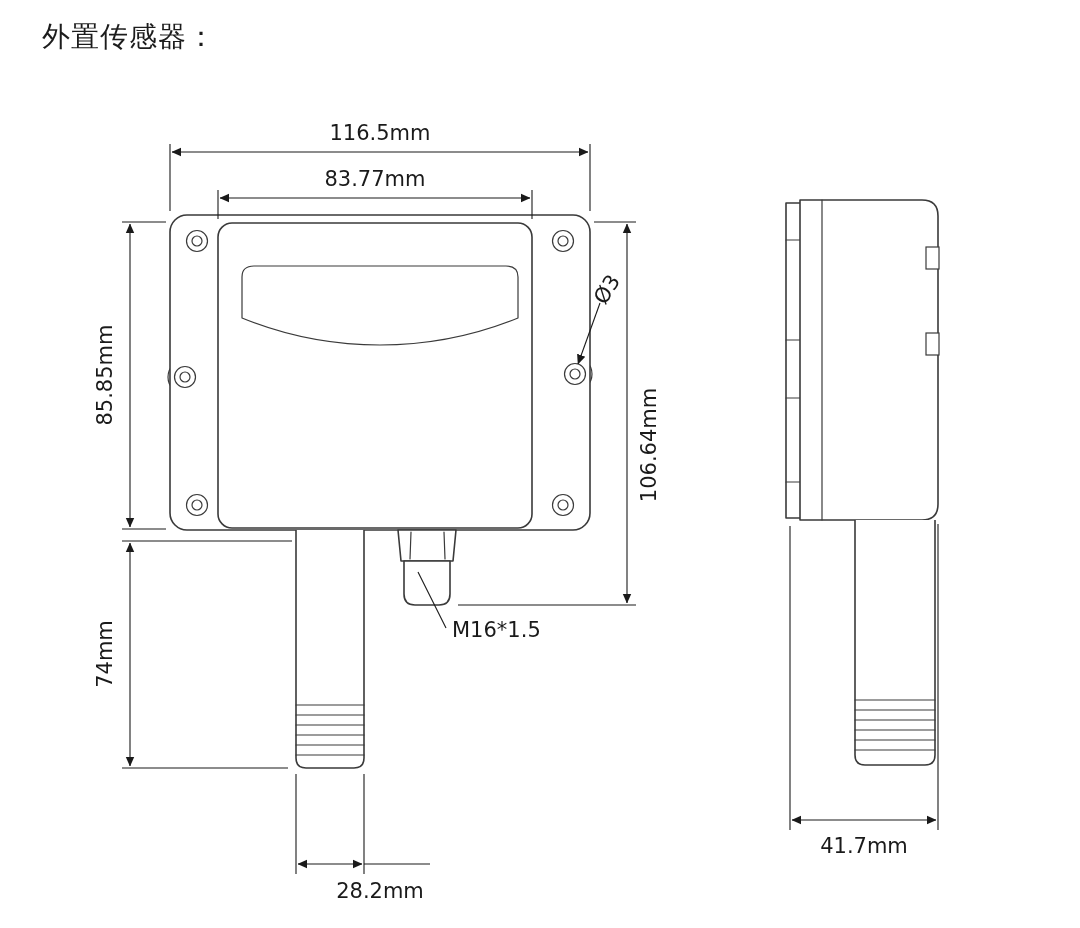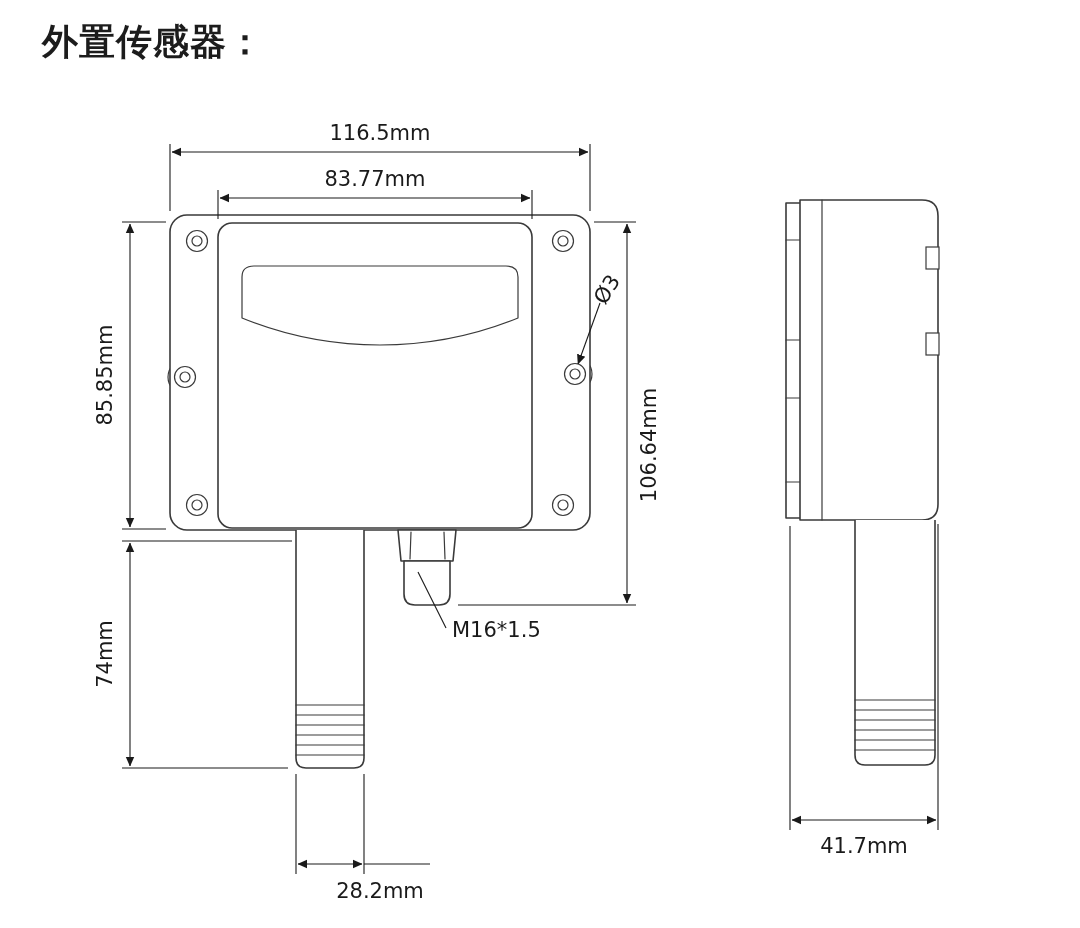--- a/index.html
+++ b/index.html
@@ -12,22 +12,22 @@
     position: relative;
     width: 1080px;
     height: 928px;
     background: #ffffff;
     overflow: hidden;
   }
   .page-title {
     position: absolute;
     left: 42px;
     top: 18px;
-    font-size: 36px;
-    font-weight: 700;
+    font-size: 28px;
+    font-weight: 400;
     color: #1c1c1c;
     letter-spacing: 1px;
   }
   svg { position: absolute; left: 0; top: 0; }
 
   .outline {
     fill: #ffffff;
     stroke: #3a3a3a;
     stroke-width: 1.6;
     stroke-linejoin: round;

